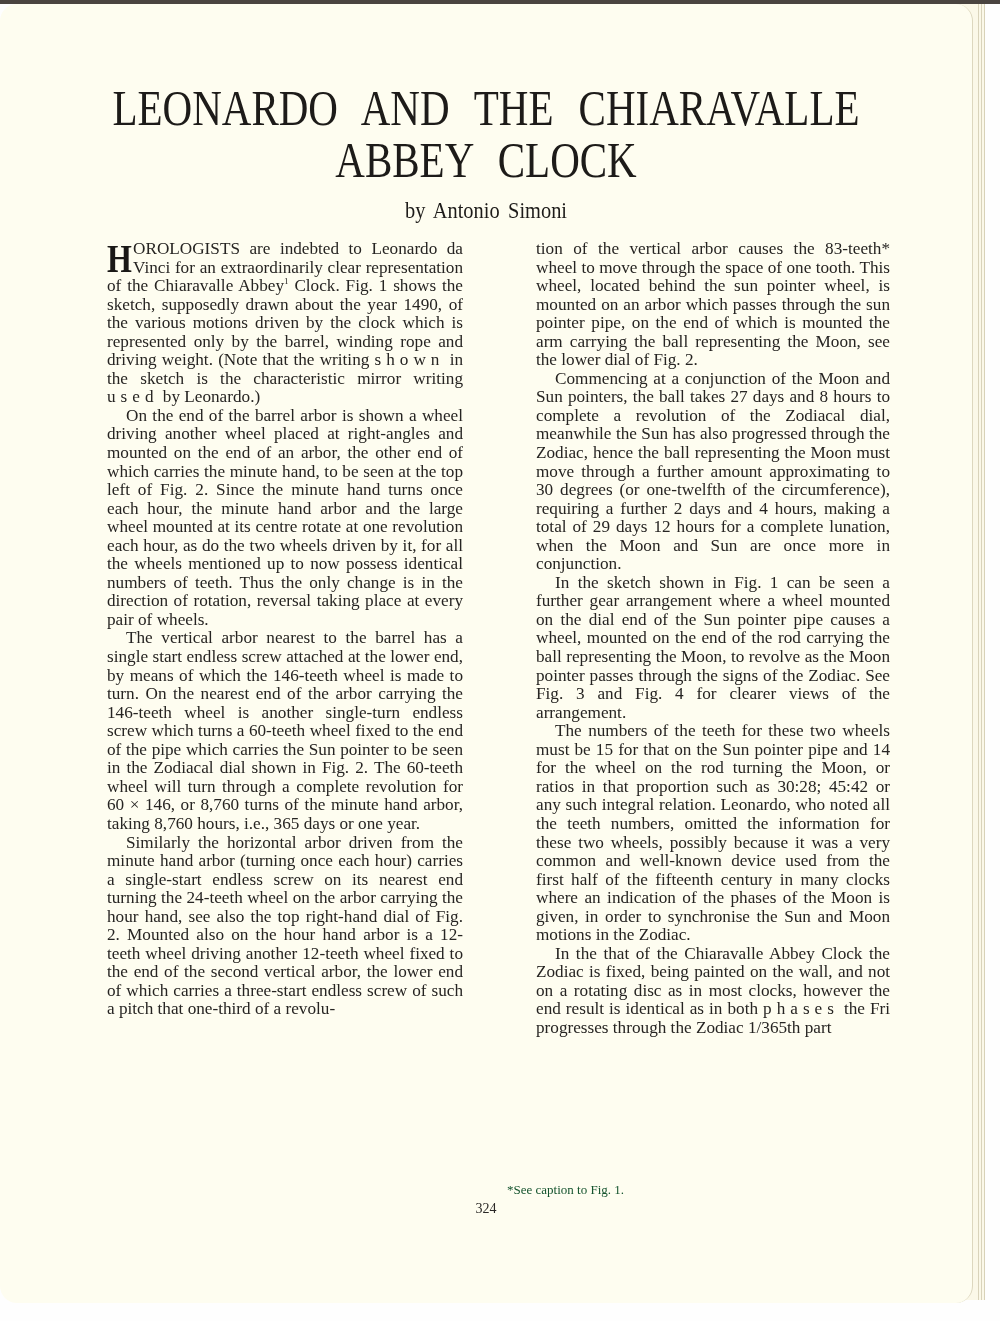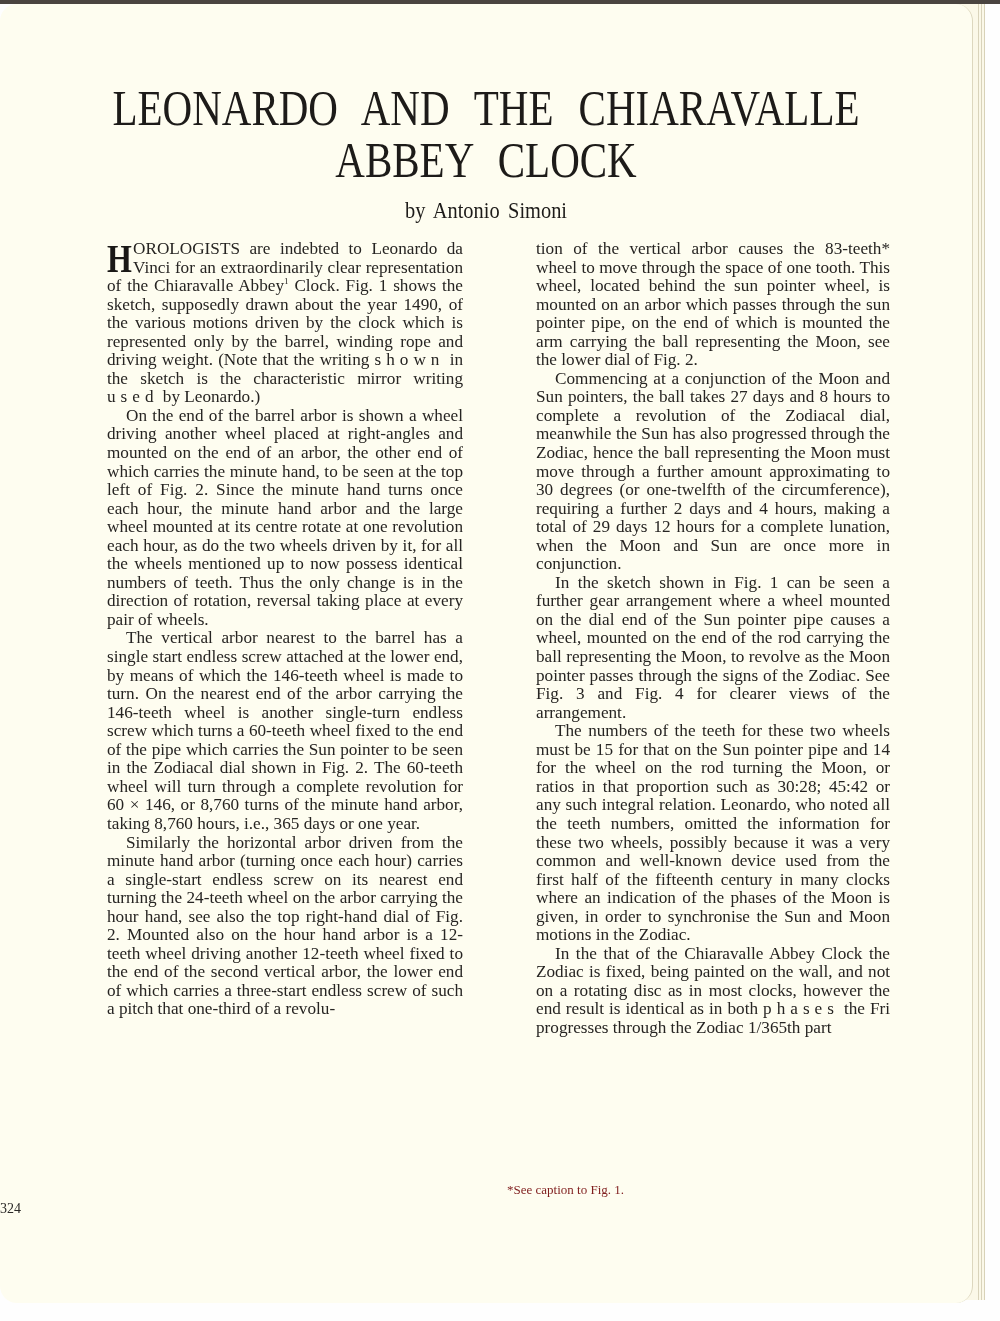--- a/index.html
+++ b/index.html
@@ -63,25 +63,25 @@
     margin: 3px 4px 0 0;
     color: #1a1816;
     transform: scaleX(0.8); transform-origin: left top;
     width: 22px;
   }
   .sup { font-size: 9px; vertical-align: super; line-height: 0; }
   .spaced { letter-spacing: 5px; }
   .footnote {
     position: absolute; left: 507px; top: 1178px;
     font-family: "Liberation Serif", serif;
-    font-size: 13px; color: #7f1d1d;
+    font-size: 13px; color: #14532d;
   }
   .page-number {
     position: absolute; left: 0; width: 972px; top: 1197px;
-    text-align: left;
+    text-align: center;
     font-family: "Liberation Serif", serif;
     font-size: 14px; color: #2a2826;
   }
 </style>
 </head>
 <body>
 
 <div class="scan-top"></div>
 
 <div class="page-stack">

